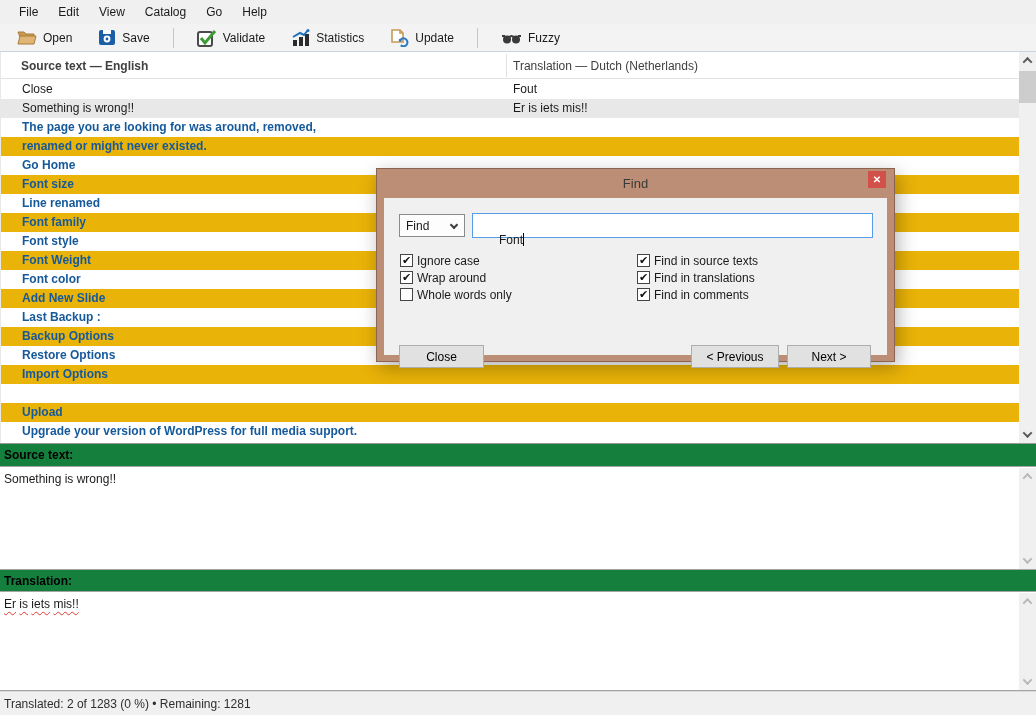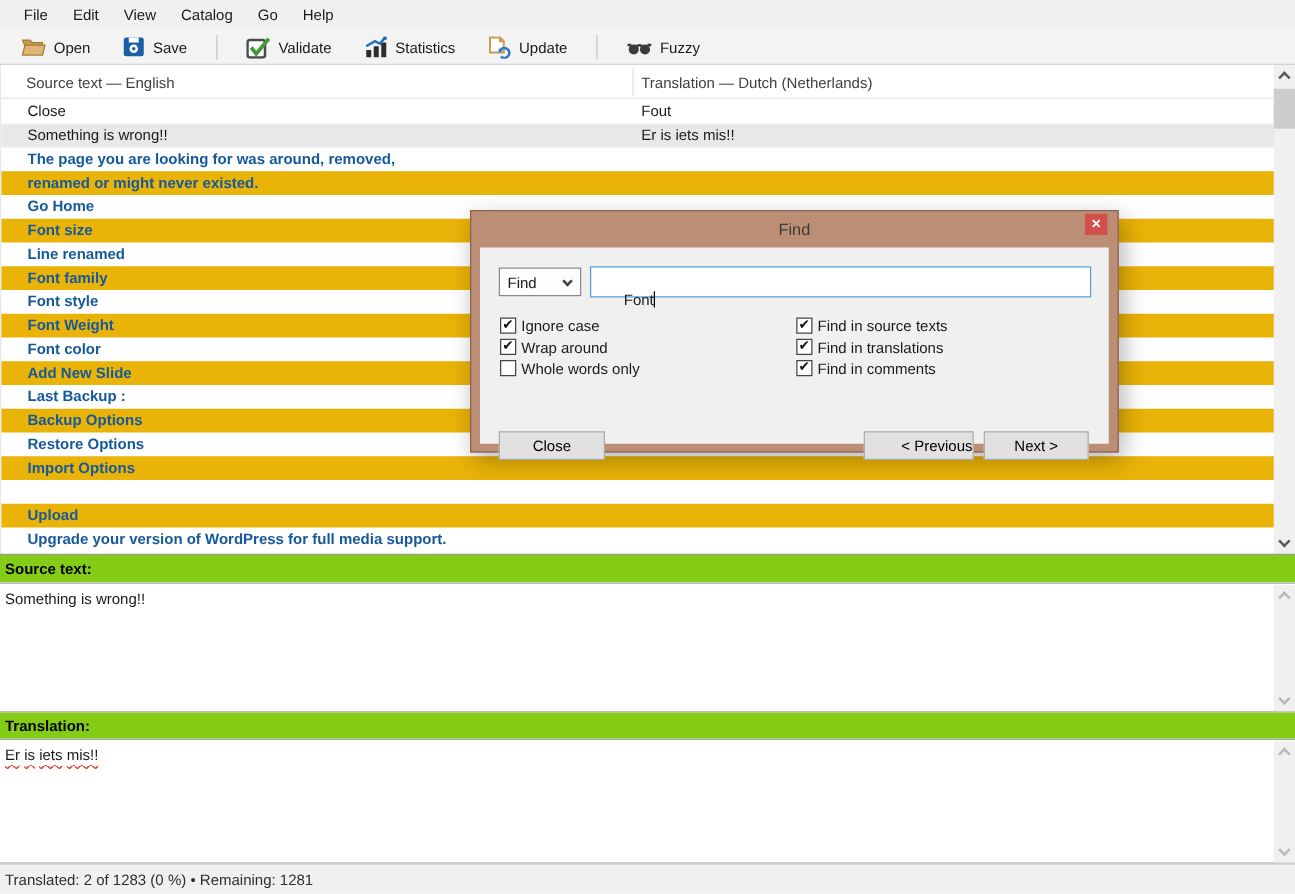--- a/index.html
+++ b/index.html
@@ -12,21 +12,21 @@
 
   
   .toolbar { position:absolute; left:0; top:24px; width:1036px; height:28px; background:#f3f3f3; border-bottom:1px solid #ccd4dd; display:flex; align-items:center; padding-left:8px; gap:8px; }
   .tbtn { display:flex; align-items:center; gap:6px; padding:3px 9px; height:26px; }
   .tbtn svg { display:block; }
   .tsep { width:1px; height:20px; background:#c6c6c6; margin:0 6px; }
 
   
   .listpane { position:absolute; left:0; top:52px; width:1036px; height:391px; background:#fff; border-left:1px solid #e8e8e8; }
   .list-header { position:absolute; left:0; top:0; width:1019px; height:27px; background:#fff; border-bottom:1px solid #e3e3e3; color:#404040; }
-  .list-header .h1 { position:absolute; left:20px; top:7px; }
+  .list-header .h1 { position:absolute; left:20px; top:7px;font-weight:bold; }
   .list-header .h2 { position:absolute; left:512px; top:7px; }
   .list-header .hdiv { position:absolute; left:505px; top:2px; width:1px; height:23px; background:#e1e1e1; }
   .list-body { position:absolute; left:0; top:28px; width:1019px; height:363px; overflow:hidden; }
   .lrow { display:flex; height:19px; line-height:19px; white-space:nowrap; }
   .lrow.alt { background:#eab308; }
   .lrow.sel { background:#e8e8e8; }
   .cell { overflow:hidden; }
   .cell.src { width:505px; padding-left:21px; }
   .cell.trg { flex:1; padding-left:7px; }
   .cell.untranslated { color:#15599b; font-weight:bold; }
@@ -36,21 +36,21 @@
   .vscroll { position:absolute; right:0; top:0; width:17px; background:#f0f0f0; }
   .vscroll .arrow { position:absolute; left:0; width:17px; height:17px; display:flex; align-items:center; justify-content:center; }
   .chev { width:7px; height:7px; display:inline-block; }
   .chev.up { border-top:2px solid #5a5a5a; border-left:2px solid #5a5a5a; transform:rotate(45deg) translate(1px,1px); }
   .chev.down { border-bottom:2px solid #5a5a5a; border-right:2px solid #5a5a5a; transform:rotate(45deg) translate(-1px,-1px); }
   .chev.faded { border-color:#b8b8b8; }
   .vthumb { position:absolute; left:0; width:17px; background:#cdcdcd; }
 
   
   .hline { position:absolute; left:0; width:1036px; height:1px; background:#9a9a9a; }
-  .strip { position:absolute; left:0; width:1036px; background:#84cc16; font-weight:bold; color:#000; padding:4px 0 12px 4px; }
+  .strip { position:absolute; left:0; width:1036px; background:#15803d; font-weight:bold; color:#000; padding:4px 0 12px 4px; }
   .editor { position:absolute; left:0; width:1036px; background:#fff; border-top:1px solid #a5a5a5; border-bottom:1px solid #a5a5a5; padding:5px 0 0 4px; color:#1a1a1a; }
   .editor .vscroll { top:1px; }
   .misspelled { text-decoration:underline; text-decoration-style:wavy; text-decoration-color:#e03a2f; text-decoration-thickness:1px; text-underline-offset:3px; }
 
   .statusbar { position:absolute; left:0; top:691px; width:1036px; height:24px; background:#f0f0f0; border-top:1px solid #d9d9d9; color:#2e2e2e; padding:5px 0 0 4px; }
 
   
   .dialog { position:absolute; left:376px; top:168px; width:519px; height:194px; background:#bc8e76; border:1px solid #8a6450; box-shadow:3px 6px 18px rgba(0,0,0,0.30); }
   .dlg-title { position:absolute; left:0; top:0; width:100%; height:29px; color:#3a3a3a; font-size:13px; text-align:center; padding-top:7px; }
   .dlg-close { position:absolute; right:8px; top:2px; width:18px; height:17px; background:#d2504a; color:#fff; font-size:10px; font-weight:bold; text-align:center; line-height:17px; }
@@ -60,21 +60,21 @@
   .combo .chevc { position:absolute; right:7px; top:7px; width:6px; height:6px; border-bottom:2px solid #3f3f3f; border-right:2px solid #3f3f3f; transform:rotate(45deg); }
   .find-input { position:absolute; left:88px; top:15px; width:401px; height:25px; background:#fff; border:1px solid #569de5; padding:5px 0 0 6px; white-space:pre; }
   .caret { display:inline-block; width:1px; height:13px; background:#000; vertical-align:-2px; }
   .cbcol { position:absolute; top:56px; display:flex; flex-direction:column; gap:4px; }
   .cbcol.left { left:16px; }
   .cbcol.right { left:253px; }
   .cbrow { display:flex; align-items:center; gap:4px; height:13px; }
   .cbbox { width:13px; height:13px; background:#fff; border:1px solid #454545; font-size:11px; line-height:11px; text-align:center; color:#111; }
   .dbtn { position:absolute; top:147px; height:23px; background:#e1e1e1; border:1px solid #adadad; text-align:center; padding-top:4px; color:#000; }
   .dbtn.close { left:15px; width:85px; }
-  .dbtn.prev { left:307px; width:88px;text-align:right; }
+  .dbtn.prev { left:307px; width:88px; }
   .dbtn.next { left:403px; width:84px; }
 </style>
 </head>
 <body>
 
 <div class="menubar">
   <span class="mitem">File</span>
   <span class="mitem">Edit</span>
   <span class="mitem">View</span>
   <span class="mitem">Catalog</span>

